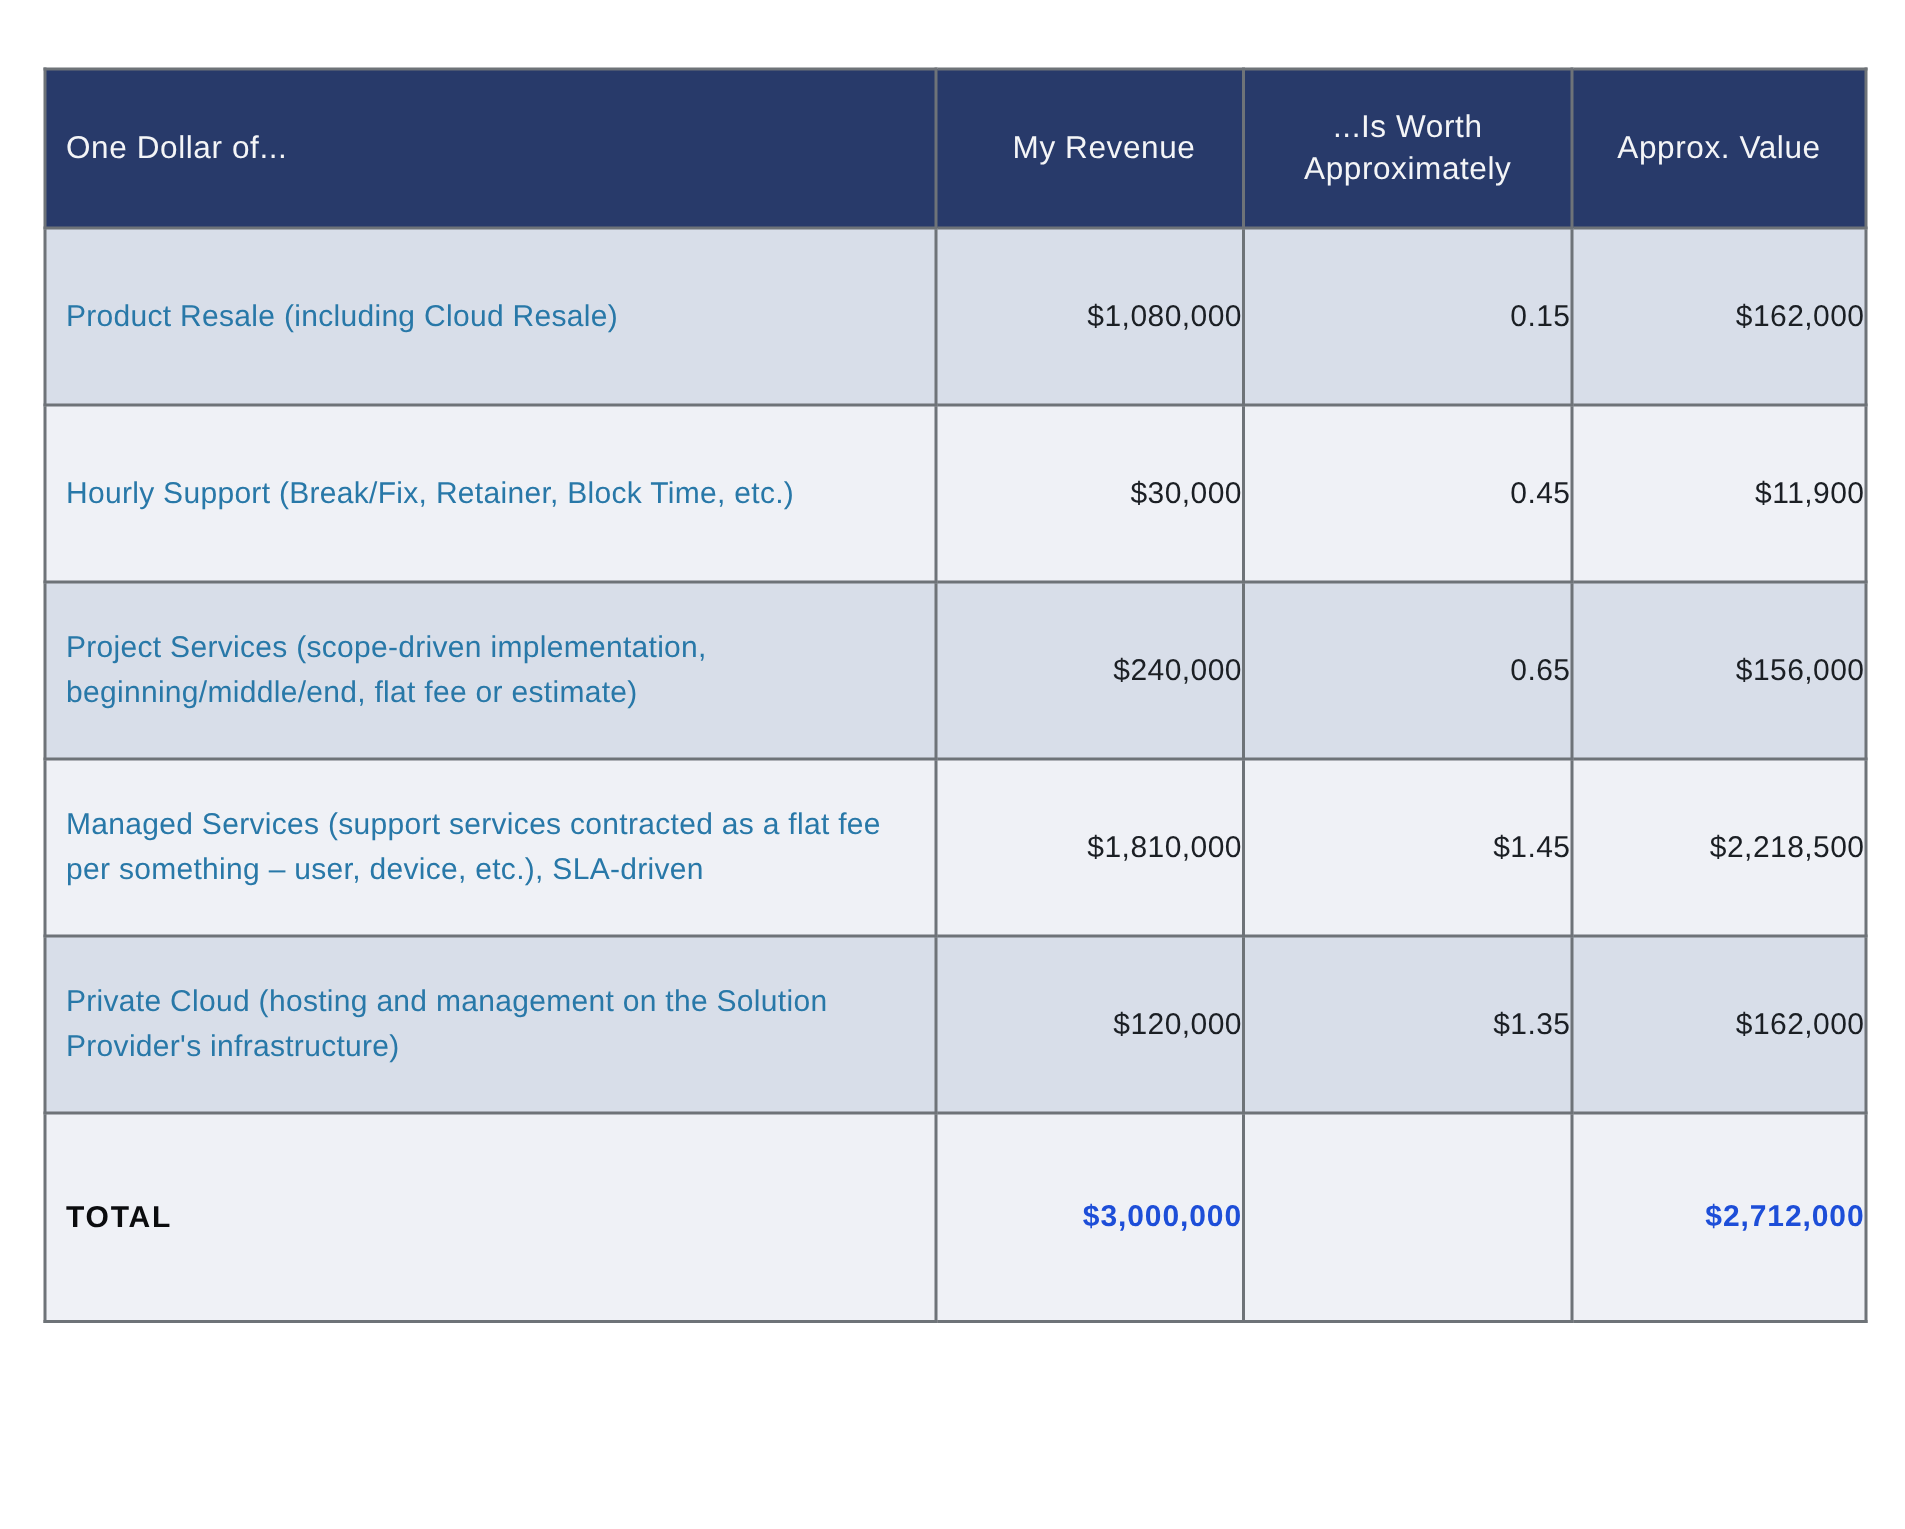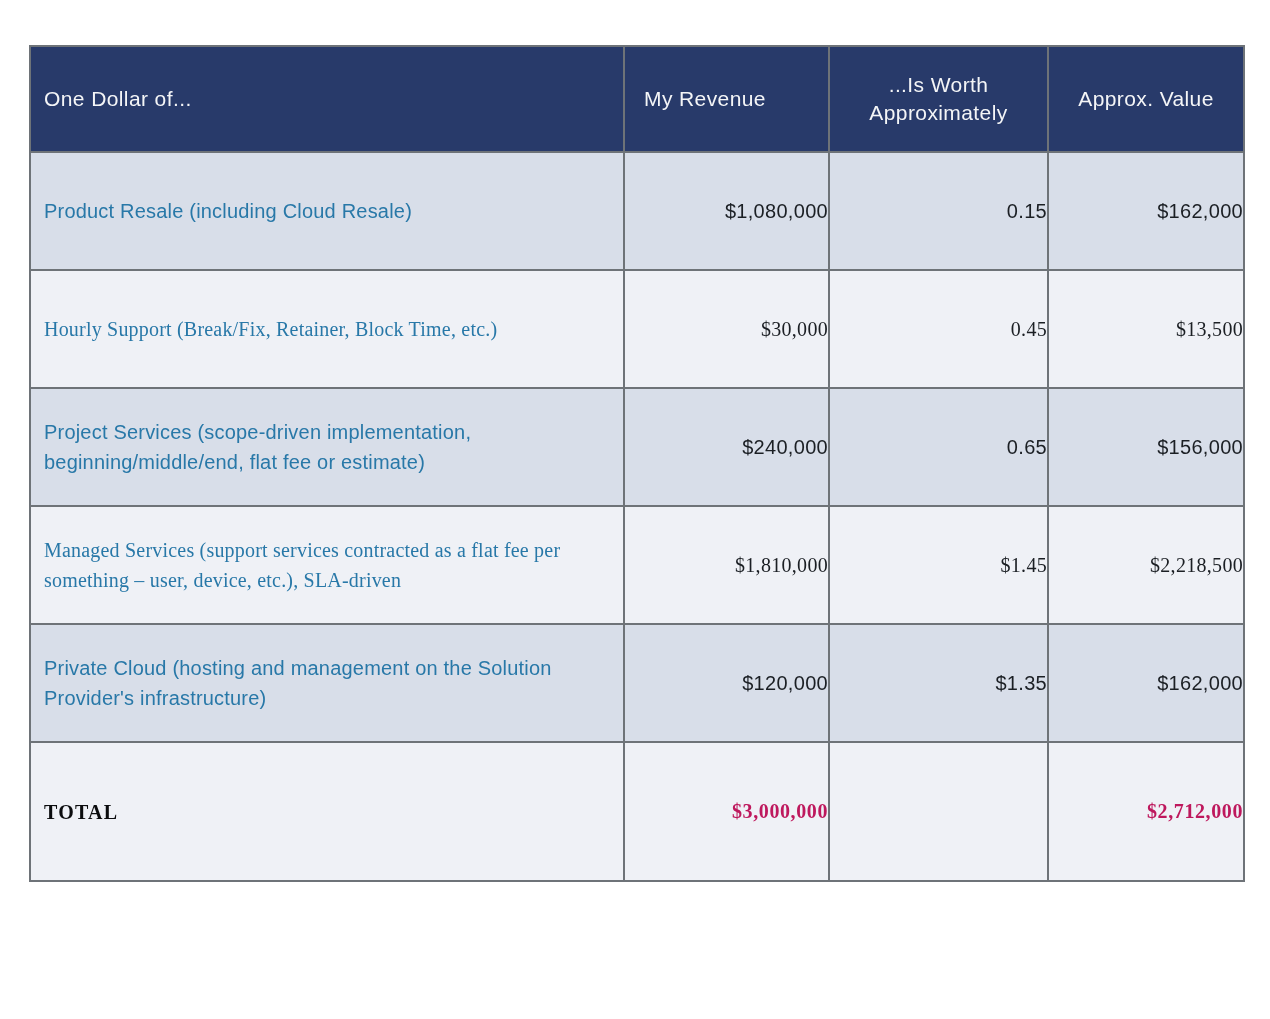--- a/index.html
+++ b/index.html
@@ -32,25 +32,25 @@
   .revenue-table thead th{
     background:var(--header-bg,#283a6a);
     color:var(--header-text,#f4f5f7);
     font-weight:400;
     font-size:21px;
     letter-spacing:.4px;
     height:106px;
     line-height:1.35;
   }
   th.col-label{text-align:left;padding-left:13px;}
-  th.col-revenue{text-align:left;padding-left:19px;}
+  th.col-revenue{text-align:center;padding-left:19px;}
   th.col-worth,th.col-value{text-align:center;padding:0 18px;}
   .revenue-table tbody td{height:118px;}
   tr.row-dark td{background:var(--row-dark,#d8dee9);}
-  tr.row-light td{background:var(--row-light,#eff1f6);font-family:Liberation Serif, serif;}
+  tr.row-light td{background:var(--row-light,#eff1f6);}
   td.cell-label{
     color:var(--label-blue,#2878a8);
     font-size:20px;
     line-height:1.5;
     text-align:left;
     padding:0 24px 0 13px;
     letter-spacing:.2px;
   }
   td.cell-num{
     color:var(--value-text,#1b1f24);
@@ -60,21 +60,21 @@
   }
   tr.row-total td{height:139px;}
   tr.row-total td.cell-label{
     color:#0b0c0e;
     font-weight:900;
     letter-spacing:1.2px;
     font-size:20px;
   }
   tr.row-total td.cell-num{
     font-weight:900;
-    color:#be185d;
+    color:#1d4ed8;
     letter-spacing:.6px;
   }
 </style>
 </head>
 <body>
 
 <table class="revenue-table">
   <colgroup>
     <col style="width:594px">
     <col style="width:205px">
@@ -93,21 +93,21 @@
     <tr class="row-dark">
       <td class="cell-label">Product Resale (including Cloud Resale)</td>
       <td class="cell-num">$1,080,000</td>
       <td class="cell-num">0.15</td>
       <td class="cell-num">$162,000</td>
     </tr>
     <tr class="row-light">
       <td class="cell-label">Hourly Support (Break/Fix, Retainer, Block Time, etc.)</td>
       <td class="cell-num">$30,000</td>
       <td class="cell-num">0.45</td>
-      <td class="cell-num">$13,500</td>
+      <td class="cell-num">$11,900</td>
     </tr>
     <tr class="row-dark">
       <td class="cell-label">Project Services (scope-driven implementation, beginning/middle/end, flat fee or estimate)</td>
       <td class="cell-num">$240,000</td>
       <td class="cell-num">0.65</td>
       <td class="cell-num">$156,000</td>
     </tr>
     <tr class="row-light">
       <td class="cell-label">Managed Services (support services contracted as a flat fee per something – user, device, etc.), SLA-driven</td>
       <td class="cell-num">$1,810,000</td>

